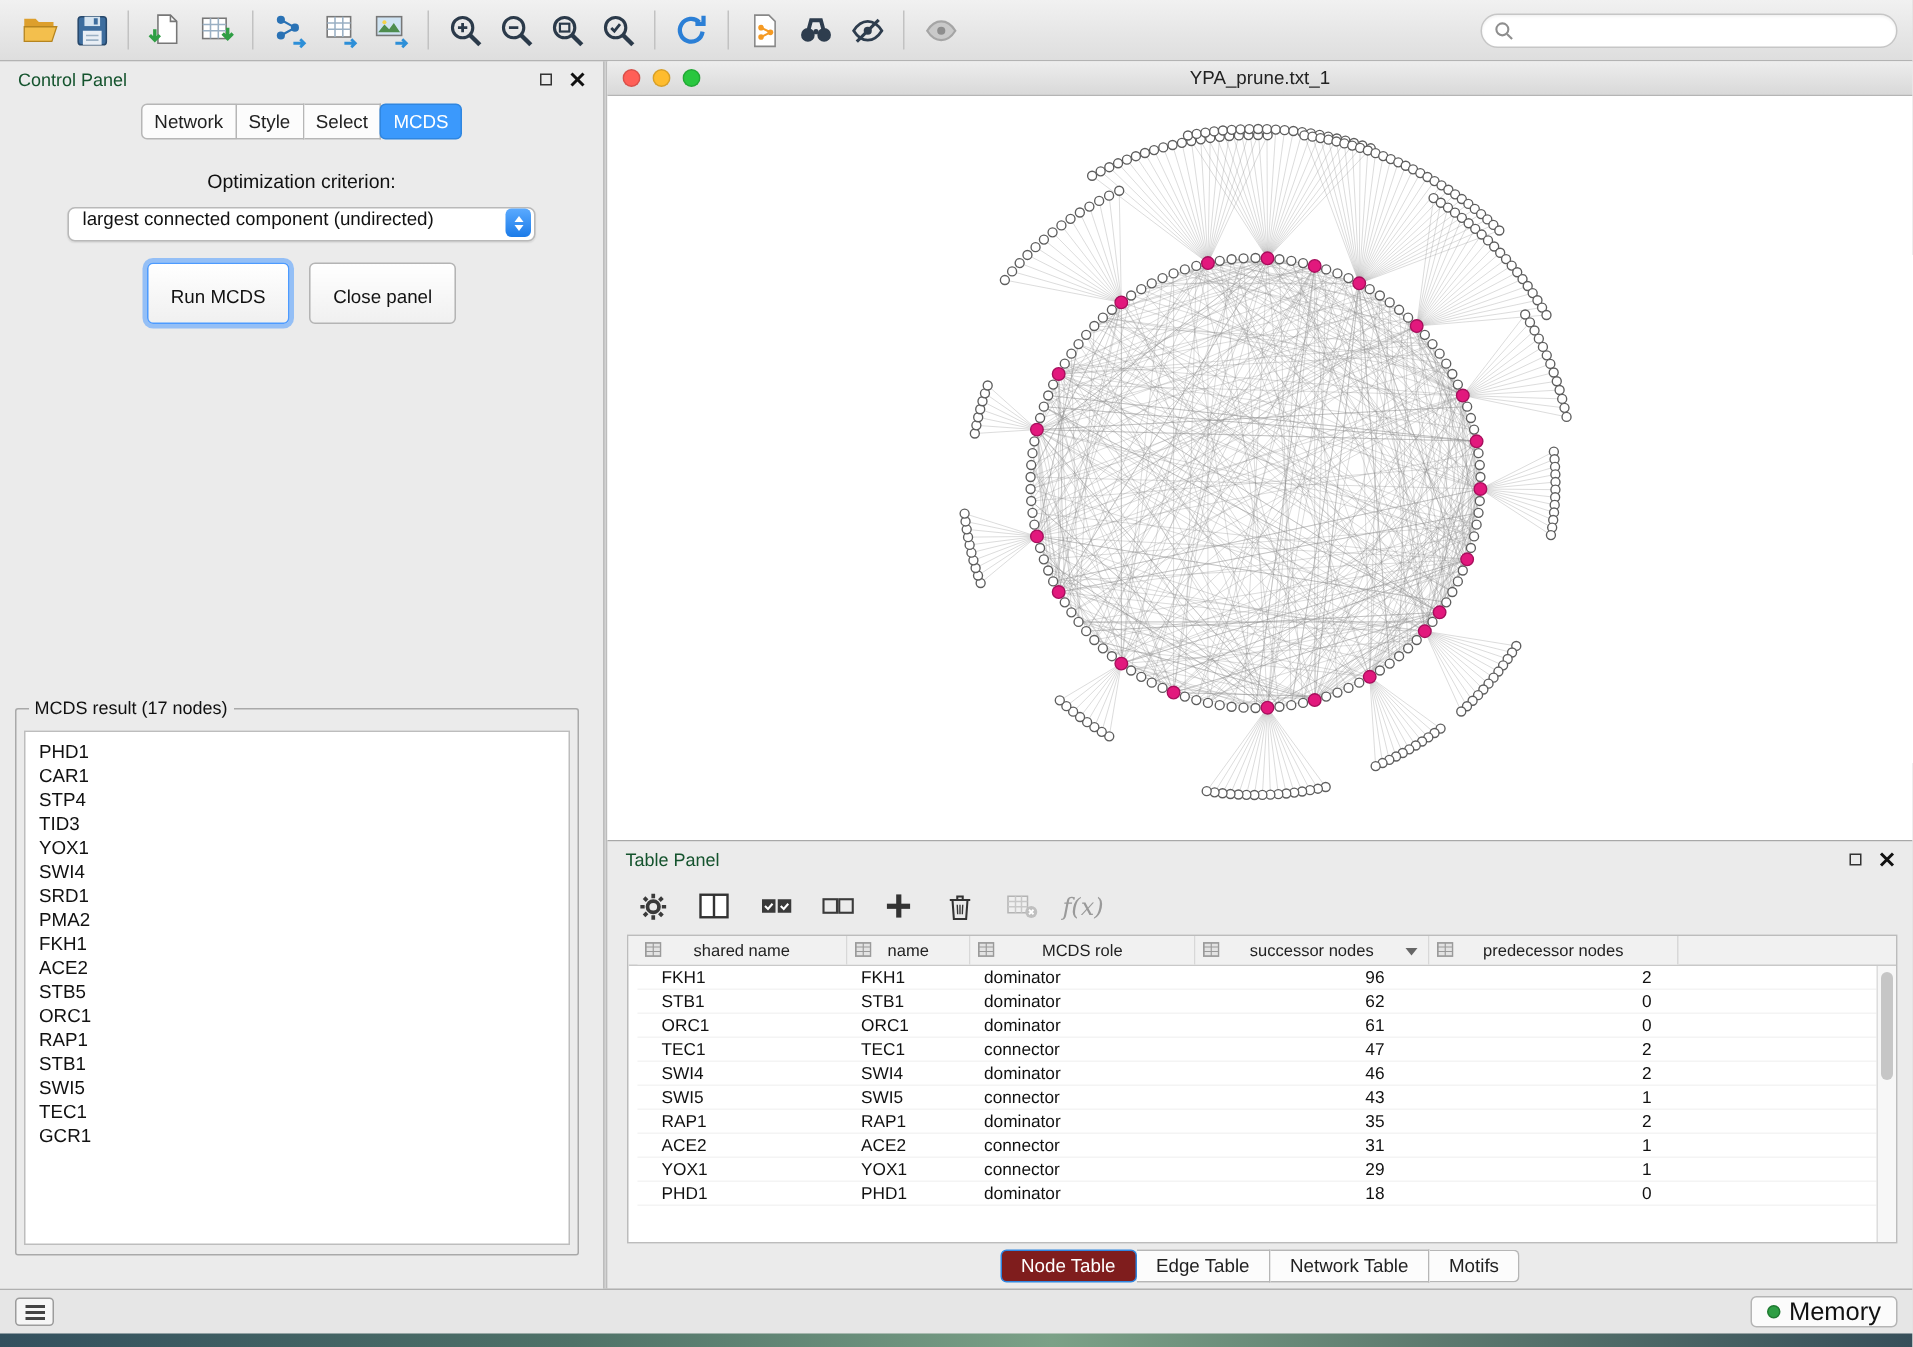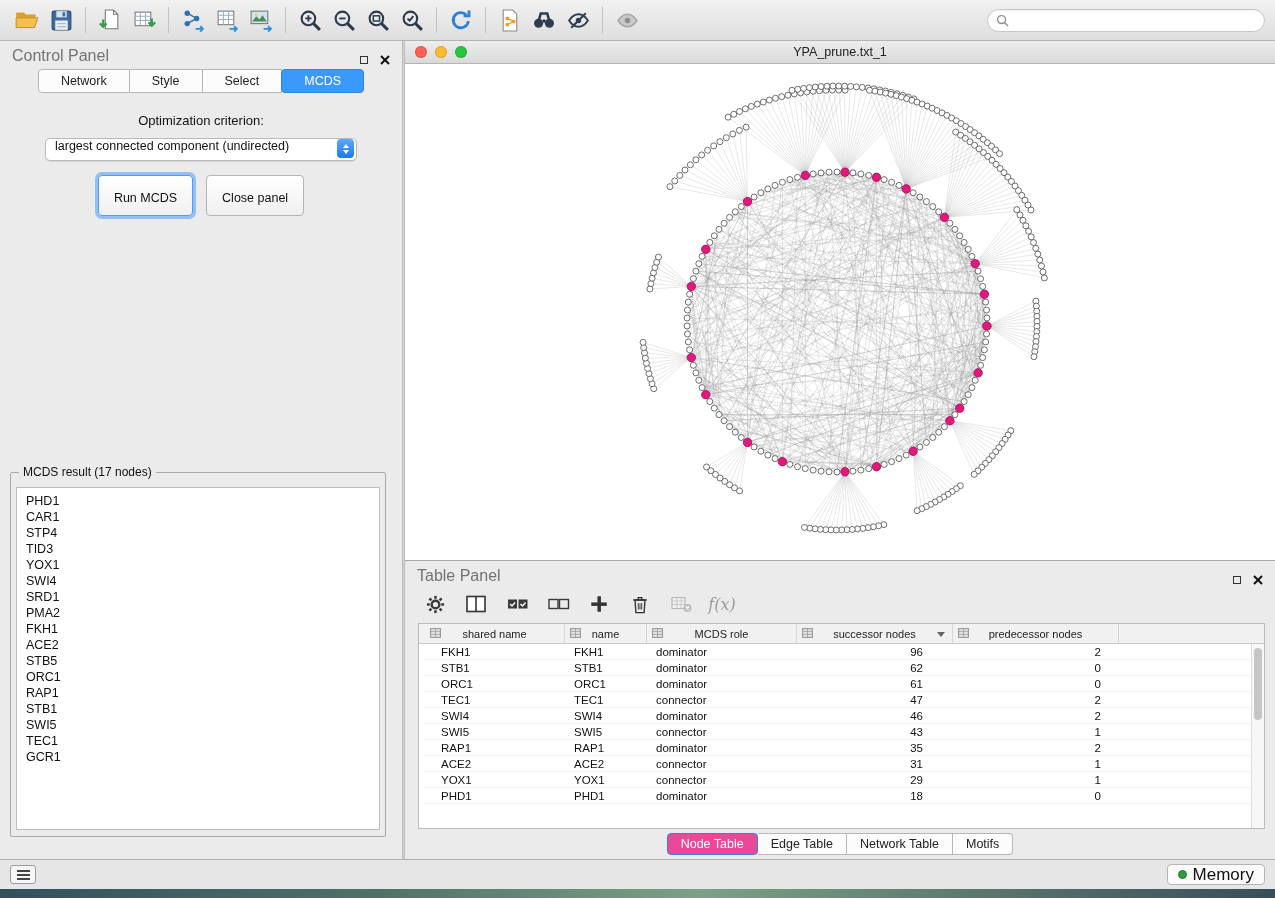--- a/index.html
+++ b/index.html
@@ -14,25 +14,25 @@
   .tsep{width:1px;height:26px;background:#c2c2c2;margin:0 7px}
   .search-box{margin-left:auto;width:278px;height:23px;background:#fff;border:1px solid #c6c6c6;
     border-radius:12px;display:flex;align-items:center;padding:0 8px;box-shadow:inset 0 1px 2px rgba(0,0,0,.06)}
   .search-box input{border:none;outline:none;flex:1;font-size:12px;margin-left:6px;background:transparent;font-family:inherit}
 
   
   .content{flex:1;display:flex;min-height:0}
 
   
   .control-panel{width:402px;flex:0 0 402px;background:#ebebeb;position:relative}
-  .panel-header{height:24px;display:flex;align-items:flex-end;padding:0 12px;font-size:16px;color:#737373}
+  .panel-header{height:24px;display:flex;align-items:center;padding:0 12px;font-size:12px;color:#14532d}
   .ph-icons{margin-left:auto;display:flex;gap:12px;align-items:center}
   .float-icon{width:8px;height:8px;border:1.5px solid #333;background:transparent}
   .cp-tabs{display:flex;justify-content:center;margin-top:4px}
-  .cp-tab{padding:4px 22px;font-size:12.5px;background:#fcfcfc;border:1px solid #b6b6b6;border-left:none;color:#222}
+  .cp-tab{padding:4px 8px;font-size:12.5px;background:#fcfcfc;border:1px solid #b6b6b6;border-left:none;color:#222}
   .cp-tab:first-child{border-left:1px solid #b6b6b6;border-radius:4px 0 0 4px}
   .cp-tab:last-child{border-radius:0 4px 4px 0}
   .cp-tab.active{background:#3b99fc;border:1px solid #2f86e0;color:#fff;border-radius:4px;margin-left:-1px}
   .cp-body{text-align:center}
   .opt-label{margin-top:20px;font-size:13px}
   .select-box{width:312px;height:23px;margin:10px auto 0;background:#fff;border:1px solid #b9b9b9;border-radius:5px;
     display:flex;box-shadow:0 1px 1px rgba(0,0,0,.08)}
   .select-value{flex:1;font-size:12.5px;text-align:left;padding-left:9px;white-space:nowrap;overflow:hidden}
   .select-stepper{width:17px;height:19px;margin-right:2px;border-radius:4px;background:linear-gradient(#5aaaff,#1c7be8);
     display:flex;flex-direction:column;align-items:center;justify-content:center;gap:2px}
@@ -78,21 +78,21 @@
   .td{font-size:11.5px;line-height:16px;color:#111;overflow:hidden;white-space:nowrap}
   .c1{width:140px}.c2{width:82px}.c3{width:150px}.c4{width:156px}.c5{width:166px}
   .td.c1{padding-left:16px}.td.c2{padding-left:9px}.td.c3{padding-left:9px}
   .td.c4{text-align:right;padding-right:30px}.td.c5{text-align:right;padding-right:18px}
   .tp-scroll{position:absolute;right:0;top:20px;bottom:0;width:13px;background:#f7f7f7;border-left:1px solid #ddd}
   .tp-thumb{position:absolute;left:2px;right:2px;top:4px;height:72px;background:#c6c6c6;border-radius:5px}
   .tp-tabs{height:30px;flex:0 0 30px;display:flex;justify-content:center;align-items:center}
   .tp-tab{padding:3px 13px;font-size:12.5px;background:#fcfcfc;border:1px solid #b6b6b6;border-left:none;color:#222}
   .tp-tab:first-child{border-left:1px solid #b6b6b6;border-radius:4px 0 0 4px}
   .tp-tab:last-child{border-radius:0 4px 4px 0}
-  .tp-tab.active{background:#ec4899;border:1px solid #2f86e0;color:#fff;border-radius:4px}
+  .tp-tab.active{background:#7f1d1d;border:1px solid #2f86e0;color:#fff;border-radius:4px}
 
   
   .status-bar{height:30px;flex:0 0 30px;background:#e6e6e6;border-top:1px solid #b0b0b0;display:flex;align-items:center;padding:0 10px}
   .menu-box{width:26px;height:19px;border:1px solid #9c9c9c;border-radius:3px;background:#f6f6f6;display:flex;align-items:center;justify-content:center}
   .menu-icon{width:13px;height:10px;background:repeating-linear-gradient(#444 0 2px,transparent 2px 4px)}
   .memory-btn{margin-left:auto;height:21px;border:1px solid #b5b5b5;border-radius:4px;background:#fbfbfb;
     display:flex;align-items:center;gap:6px;padding:0 10px;font-size:17px}
   .mem-dot{width:9px;height:9px;border-radius:50%;background:#2e9e44;border:1px solid #1f7a31}
   .desktop-strip{height:9px;flex:0 0 9px;background:linear-gradient(90deg,#33505e,#4f7268 30%,#7ba187 55%,#5d7a6f 75%,#374f5a)}
 </style>

